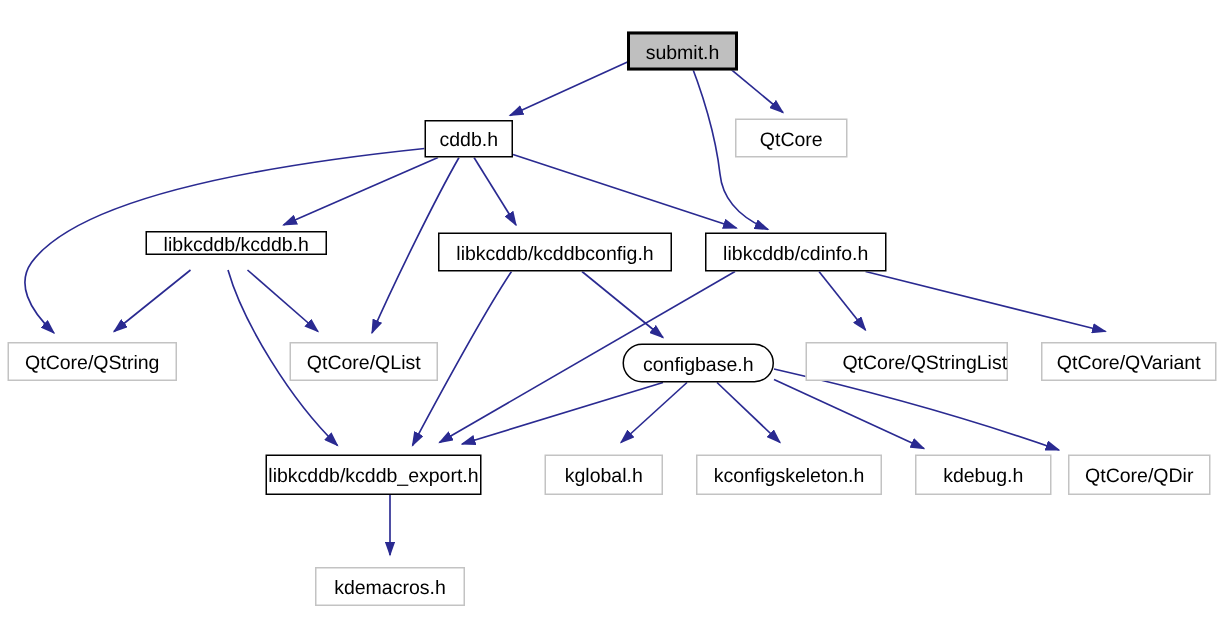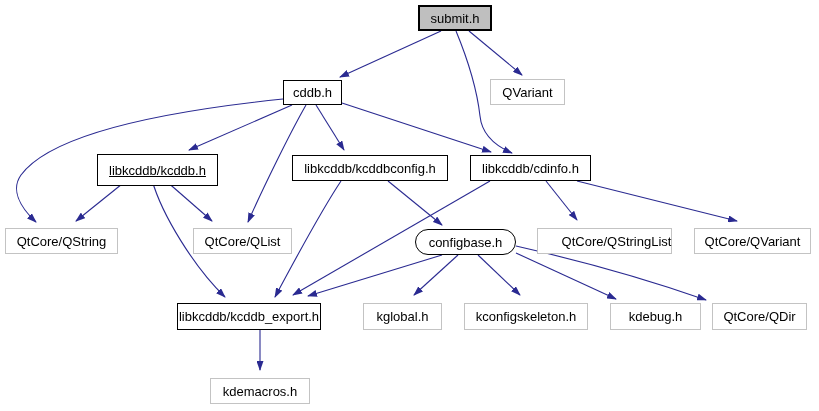--- a/index.html
+++ b/index.html
@@ -28,21 +28,21 @@
     align-items: center;
     justify-content: center;
     box-sizing: border-box;
     font-size: 13px;
     color: #000000;
     background: #ffffff;
     white-space: nowrap;
     cursor: default;
   }
   .node.internal { border: 1px solid #000000; cursor: pointer; }
-  .node.current  { border: 2px solid #000000; background: #bfbfbf; }
+  .node.current  { border: 2px solid #000000; background: #bfbfbf; margin-top: 16px; }
   .node.external { border: 1px solid #c3c3c3; }
 </style>
 </head>
 <body>
 
 <div class="canvas">
   <svg class="edges" xmlns="http://www.w3.org/2000/svg">
     <defs>
       <marker id="arrow" viewBox="0 0 10 7" refX="9" refY="3.5" markerWidth="10" markerHeight="7" orient="auto" markerUnits="userSpaceOnUse">
         <path id="arrow-shape" d="M0,0 L10,3.5 L0,7 z" fill="#2a2a91"></path>
@@ -74,23 +74,23 @@
       </g>
   </svg>
   <div id="node-layer">
       <div class="node current" style="left: 418px; top: 5px; width: 74px; height: 26px;">
         <span>submit.h</span>
       </div>
       <div class="node internal" style="left: 283px; top: 80px; width: 59px; height: 25px;">
         <span>cddb.h</span>
       </div>
       <div class="node external" style="left: 490px; top: 79px; width: 75px; height: 26px;">
-        <span>QVariant</span>
+        <span>QtCore</span>
       </div>
-      <div class="node internal" style="left: 97px; top: 154px; width: 121px; height: 32px; text-decoration: underline;">
+      <div class="node internal" style="left: 97px; top: 154px; width: 121px; height: 16px;">
         <span>libkcddb/kcddb.h</span>
       </div>
       <div class="node internal" style="left: 292px; top: 155px; width: 156px; height: 26px;">
         <span>libkcddb/kcddbconfig.h</span>
       </div>
       <div class="node internal" style="left: 470px; top: 155px; width: 121px; height: 26px;">
         <span>libkcddb/cdinfo.h</span>
       </div>
       <div class="node external" style="left: 5px; top: 228px; width: 113px; height: 26px; text-align: right;">
         <span>QtCore/QString</span>

